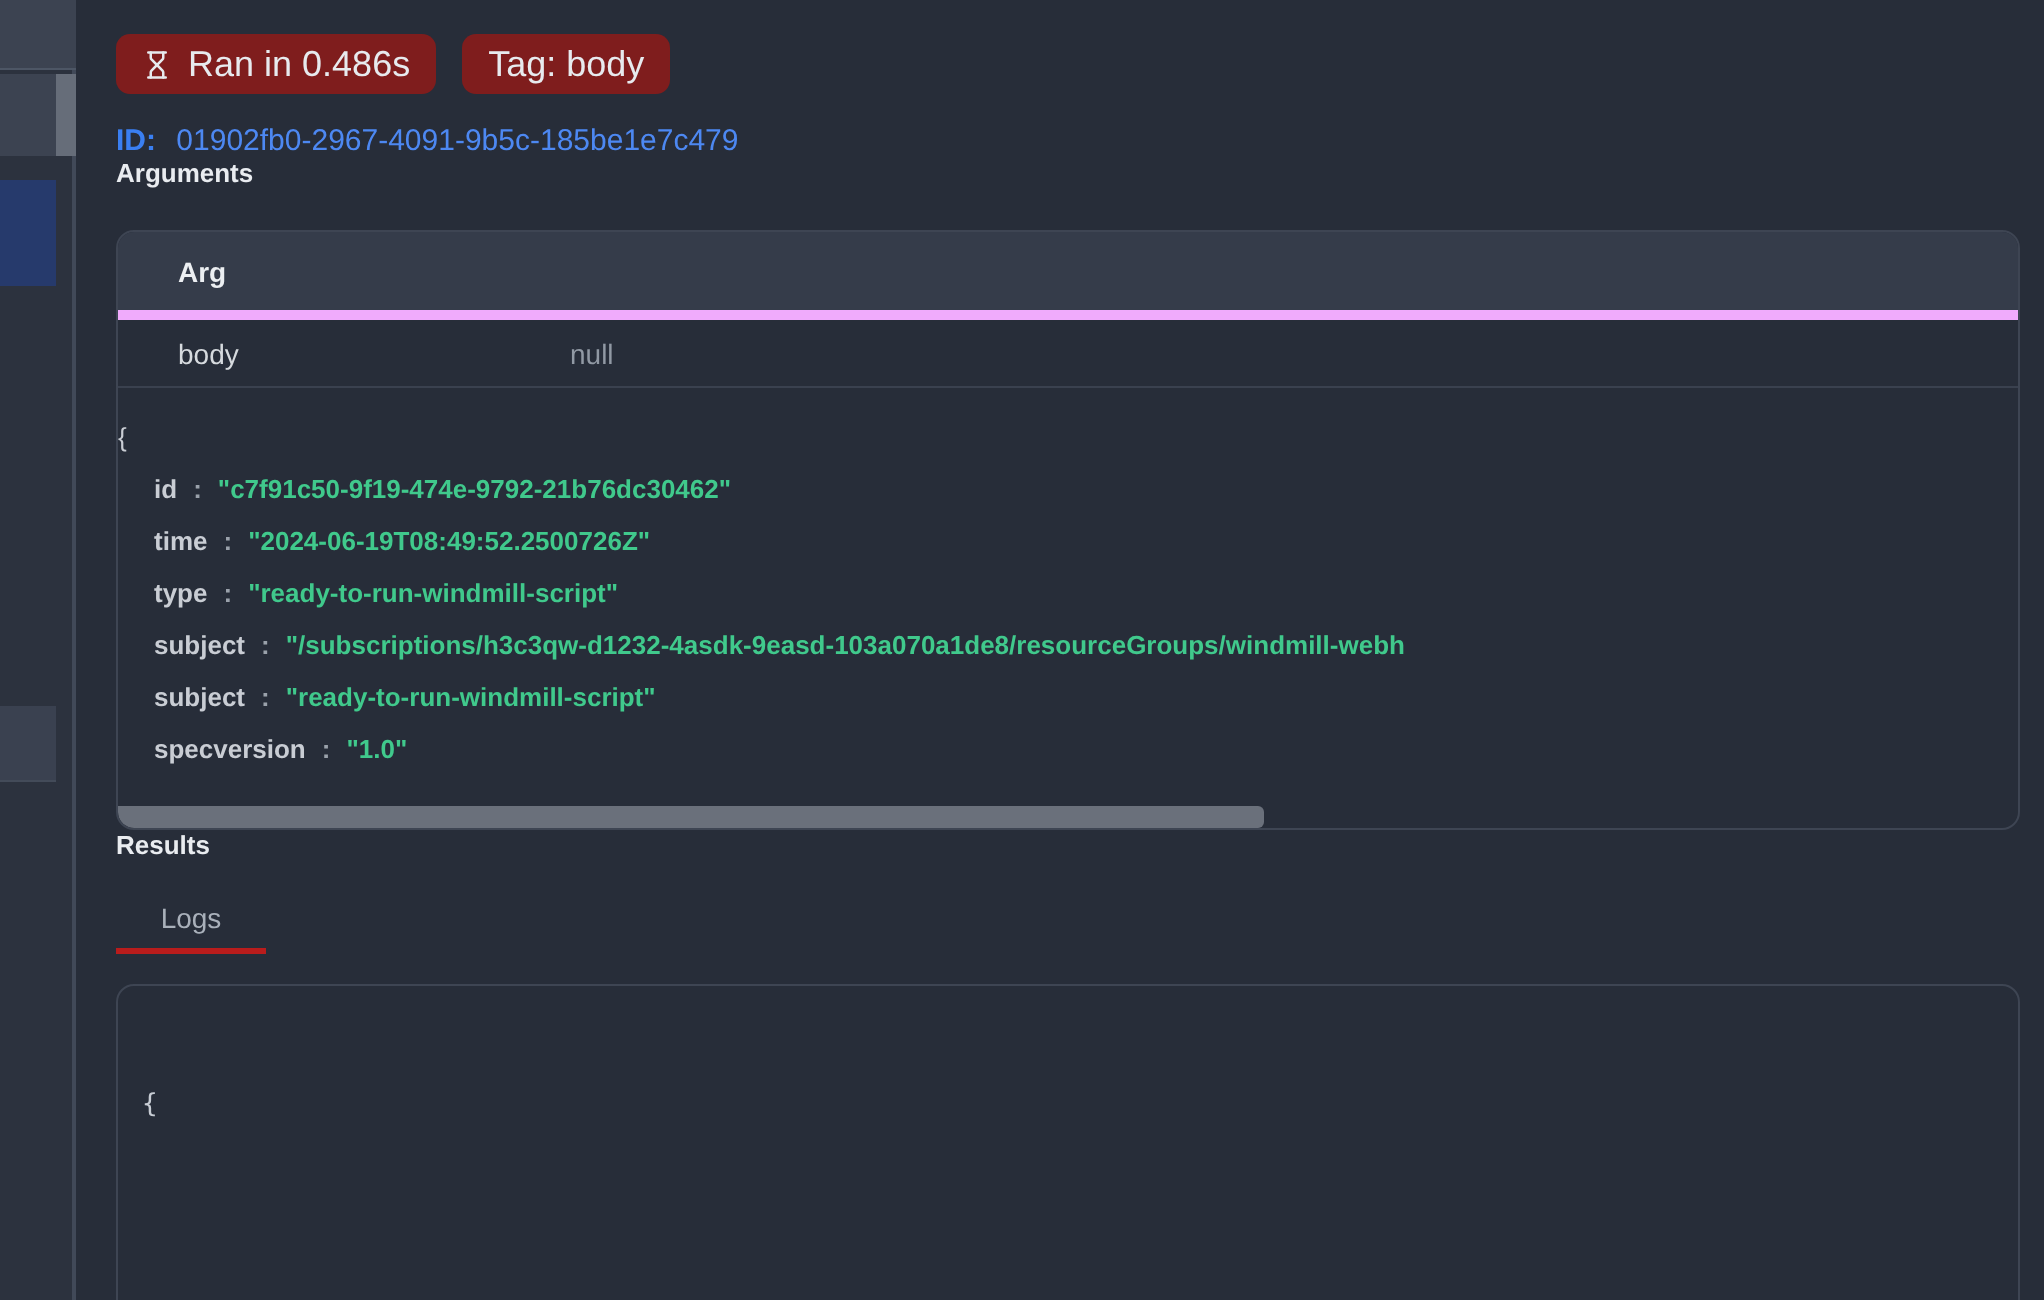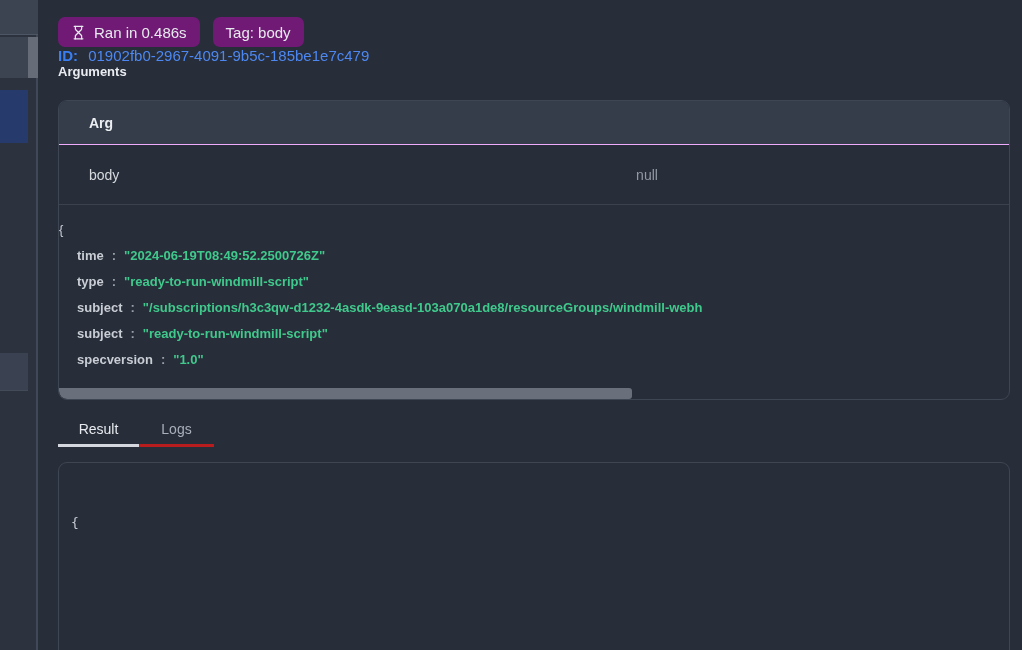--- a/index.html
+++ b/index.html
@@ -52,60 +52,60 @@
     flex:1;
     padding:17px 12px 0 20px;
     min-width:0;
   }
 
   
   .badge-row { display:flex; gap:13px; }
   .badge {
     display:flex; align-items:center; gap:8px;
     height:30px; padding:0 13px;
-    background:#701a75;
+    background:#7f1d1d;
     border-radius:7px;
     color:#e7eaee;
-    font-size:15px;
+    font-size:18px;
   }
   .badge svg { display:block; }
 
   
-  .id-line { font-size:15px; white-space:nowrap; }
+  .id-line { margin-top:15px; font-size:15px; white-space:nowrap; }
   .id-label { color:#3a7ff2; font-weight:bold; }
   .id-value { color:#4d88f2; margin-left:6px; }
 
   
   .section-title { font-size:13px; font-weight:bold; color:#e9ecf0; }
 
   
   .args-table {
     margin-top:21px;
     border:1px solid #3e4553;
     border-radius:9px;
     overflow:hidden;
     background:#272d39;
   }
   .tbl-header {
     display:flex; align-items:center;
     height:44px;
     background:#353c4a;
-    border-bottom:1px solid #f0abfc;
+    border-bottom:5px solid #f0abfc;
     font-size:14px; font-weight:bold; color:#eceff2;
   }
   .col-arg  { width:226px; padding-left:30px; flex:none; }
   .col-value{ flex:1; min-width:0; }
   .tbl-row1 {
     display:flex; align-items:center;
-    height:60px;
+    height:34px;
     border-bottom:1px solid #3a414f;
     font-size:14px;
   }
   .cell-arg  { color:#d6dade; }
-  .cell-null { color:#9199a4;text-align:center; }
+  .cell-null { color:#9199a4; }
   .tbl-row2 { display:flex; align-items:center; }
   .json-cell {
     flex:1; min-width:0;
     padding:12px 0 14px 0;
     font-size:13px;
     line-height:26px;
     white-space:nowrap;
     overflow:hidden;
   }
   .json-brace { color:#c9cdd4; }
@@ -193,20 +193,23 @@
 
     <div class="tbl-row1">
       <div class="col-arg cell-arg">body</div>
       <div class="col-value cell-null">null</div>
     </div>
 
     <div class="tbl-row2">
       <div class="col-value json-cell">
         <div class="json-brace">{</div>
         <div class="json-entry">
+          <span class="jkey">id</span><span class="jcolon">:</span><span class="jval">"c7f91c50-9f19-474e-9792-21b76dc30462"</span>
+        </div>
+        <div class="json-entry">
           <span class="jkey">time</span><span class="jcolon">:</span><span class="jval">"2024-06-19T08:49:52.2500726Z"</span>
         </div>
         <div class="json-entry">
           <span class="jkey">type</span><span class="jcolon">:</span><span class="jval">"ready-to-run-windmill-script"</span>
         </div>
         <div class="json-entry">
           <span class="jkey">subject</span><span class="jcolon">:</span><span class="jval">"/subscriptions/h3c3qw-d1232-4asdk-9easd-103a070a1de8/resourceGroups/windmill-webh</span>
         </div>
         <div class="json-entry">
           <span class="jkey">subject</span><span class="jcolon">:</span><span class="jval">"ready-to-run-windmill-script"</span>
@@ -215,23 +218,23 @@
           <span class="jkey">specversion</span><span class="jcolon">:</span><span class="jval">"1.0"</span>
         </div>
       </div>
     </div>
 
     <div class="hscroll">
       <div class="hscroll-thumb"></div>
     </div>
   </div>
 
+  <div class="section-title">Results</div>
 
   <div class="tabs">
-    <div class="tab tab-active">Result</div>
     <div class="tab tab-inactive">Logs</div>
   </div>
 
   <div class="code-block">
     <div class="code-line">{</div>
     
     
     
   </div>
 

